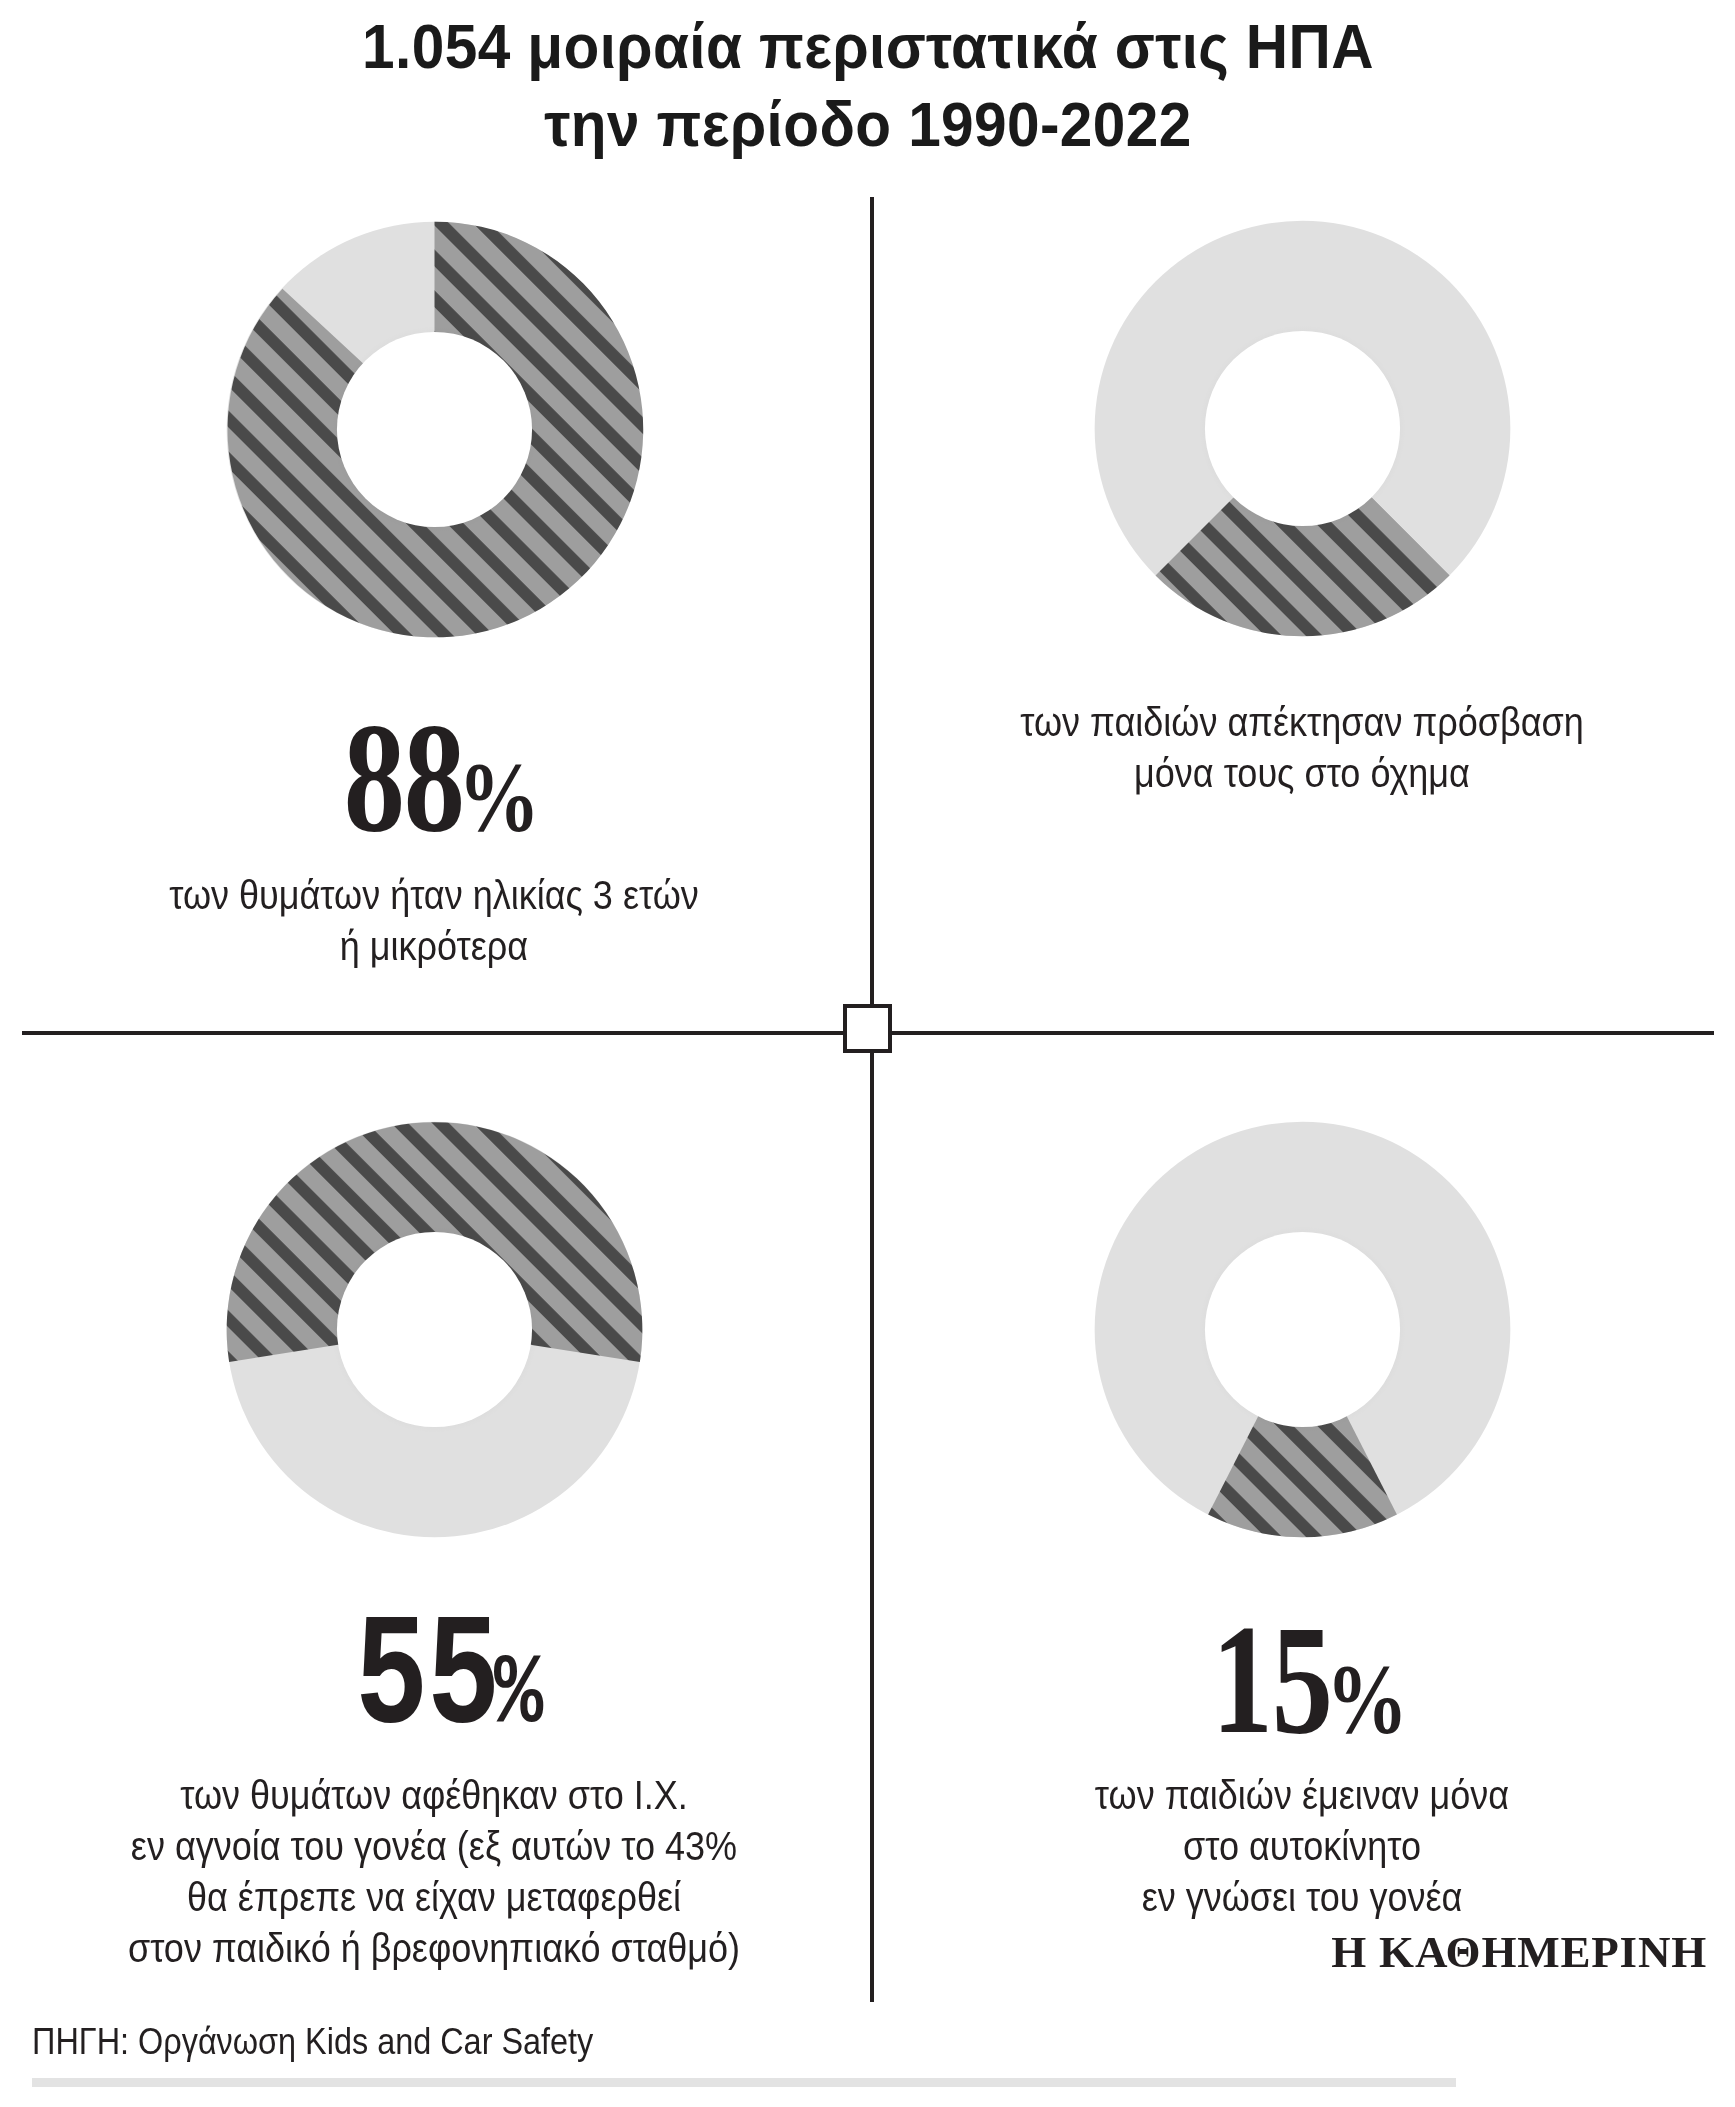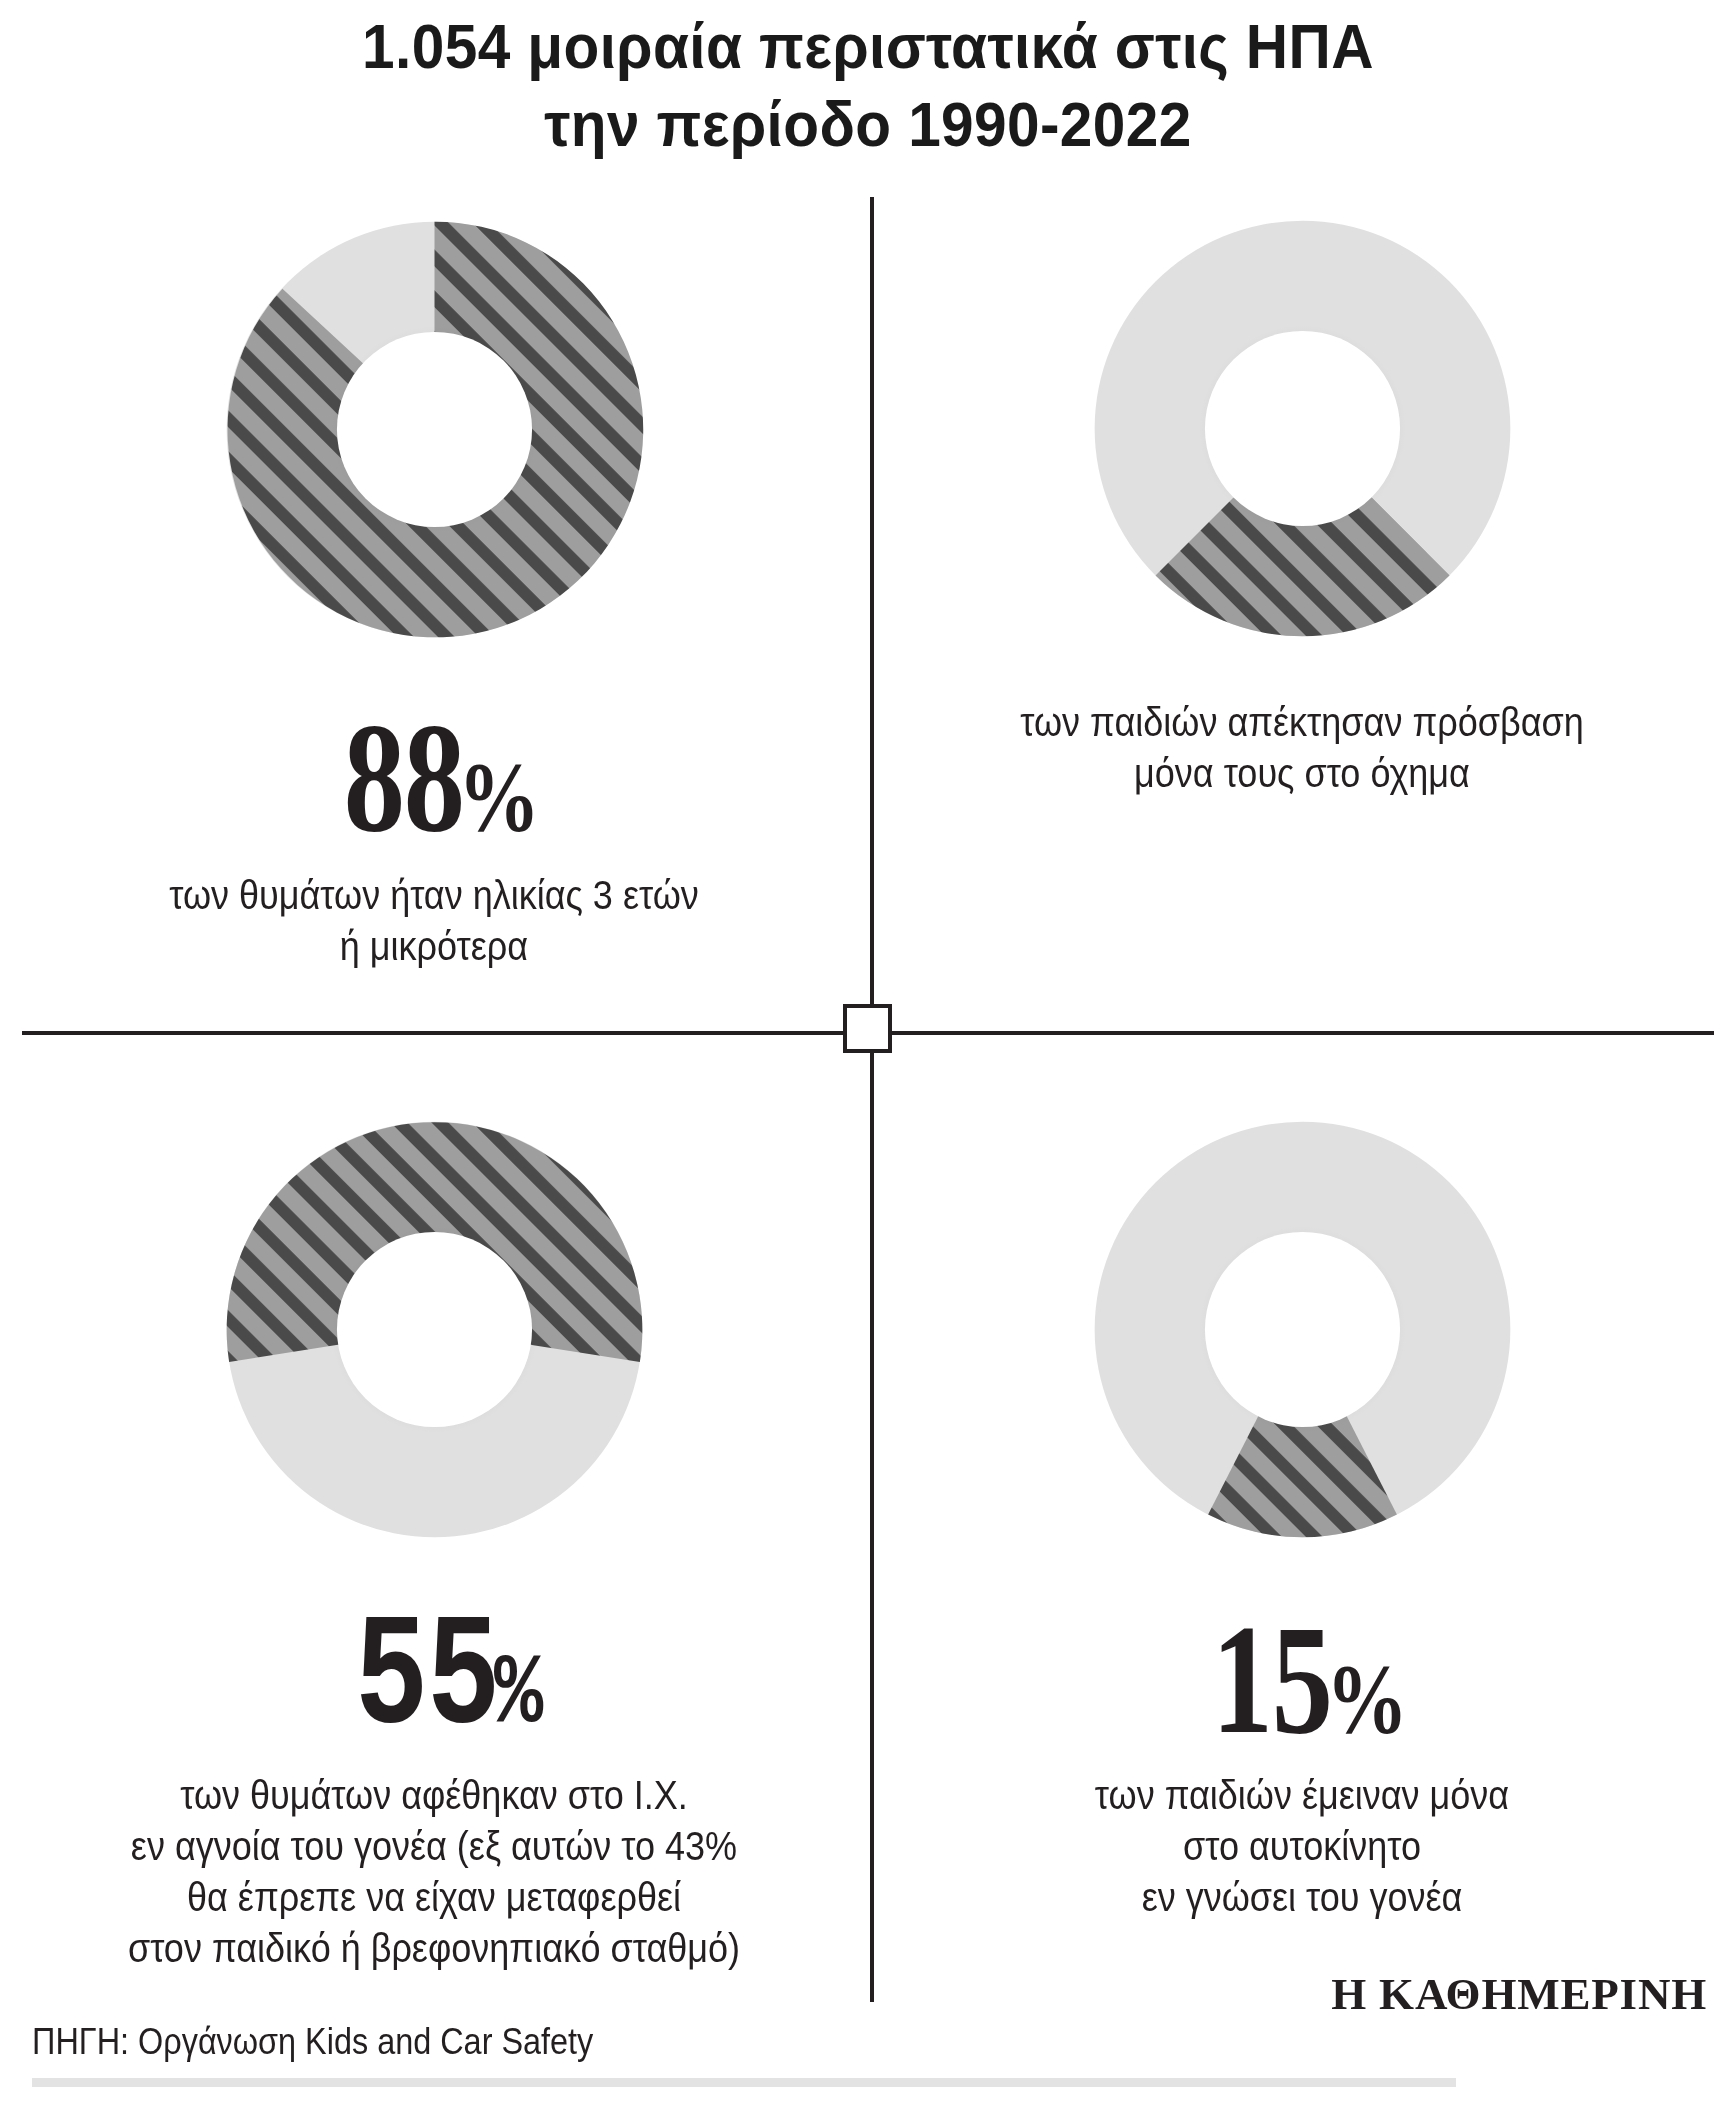--- a/index.html
+++ b/index.html
@@ -143,21 +143,21 @@
     position: absolute;
     left: 32px;
     top: 2078px;
     width: 1424px;
     height: 9.3px;
     background: #e3e3e3;
   }
   .brand {
     position: absolute;
     right: 29px;
-    top: 1968px;
+    top: 1926px;
     font-family: "Liberation Serif", serif;
     font-weight: bold;
     font-size: 45px;
     letter-spacing: 0.8px;
     color: #231f20;
     white-space: nowrap;
   }
 </style>
 </head>
 <body>

